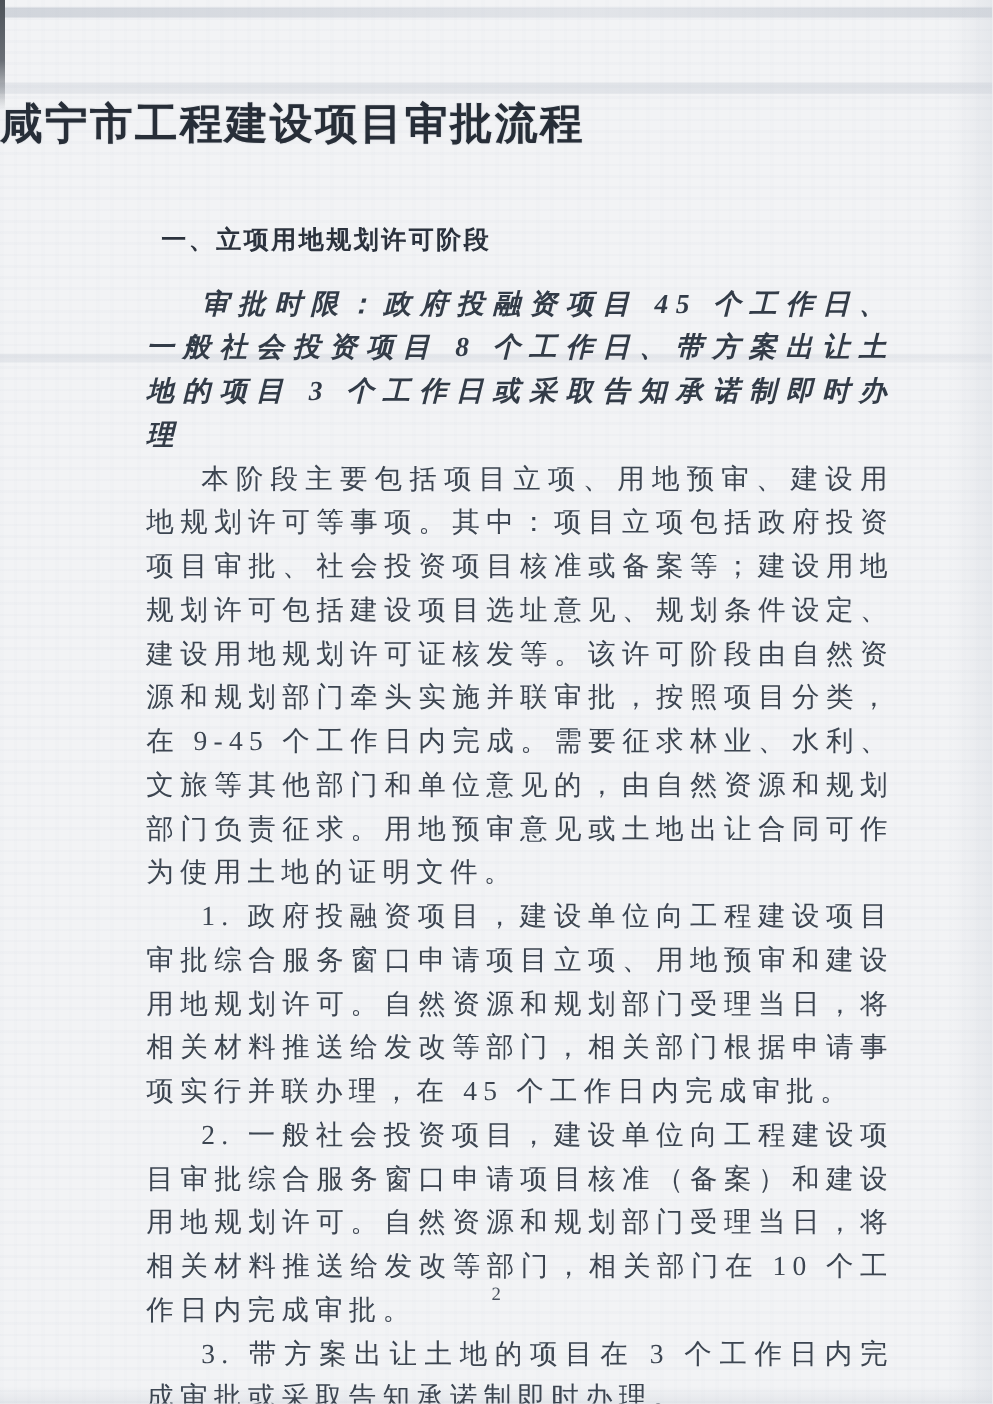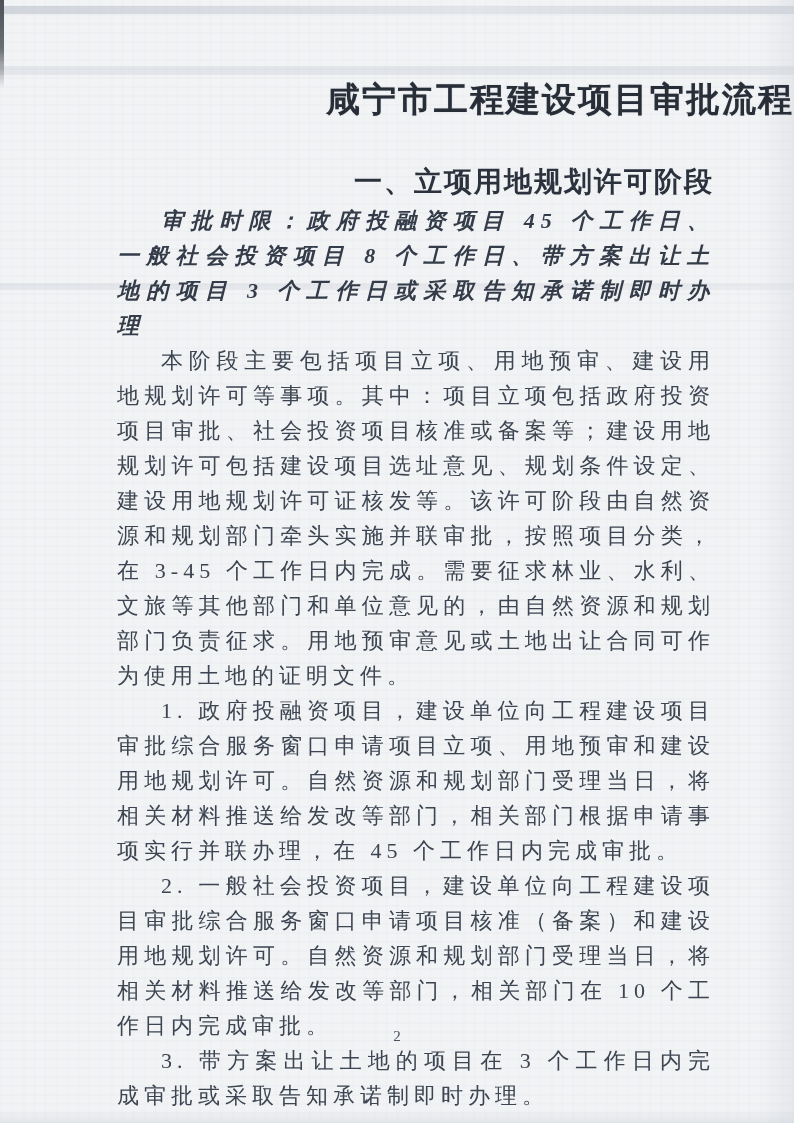--- a/index.html
+++ b/index.html
@@ -53,45 +53,44 @@
     width: 100%; height: 14px;
     background: linear-gradient(180deg, rgba(205,210,218,0) 0%, rgba(200,205,214,0.35) 100%);
     pointer-events: none;
   }
 
   .doc-title {
     position: absolute;
     top: 80px;
     left: 0;
     width: 100%;
-    text-align: right;
+    text-align: left;
     font-size: 34px;
     line-height: 40px;
     font-weight: bold;
     letter-spacing: 2px;
     color: #272e38;
     text-shadow: 0 0 1px rgba(39,46,56,0.35);
   }
 
   .body-block {
     position: absolute;
     left: 117px;
     top: 160px;
     width: 598px;
   }
 
   .section-heading {
     font-family: "Liberation Sans", "DejaVu Sans", sans-serif;
-    font-size: 28px;
+    font-size: 20px;
     line-height: 41px;
     font-weight: bold;
     letter-spacing: 2px;
     color: #2b323d;
-    margin: 1px;
-    text-align: right;
+    margin: 12px;
   }
 
   .time-limit {
     font-size: 22px;
     line-height: 35px;
     font-weight: bold;
     font-style: italic;
     letter-spacing: 6px;
     text-indent: 2em;
     text-align: justify;
@@ -131,21 +130,21 @@
   <div class="right-shade"></div>
   <div class="bottom-shade"></div>
 
   <div class="doc-title">咸宁市工程建设项目审批流程</div>
 
   <div class="body-block">
     <p class="section-heading">一、立项用地规划许可阶段</p>
 
     <p class="time-limit">审批时限：政府投融资项目 45 个工作日、一般社会投资项目 8 个工作日、带方案出让土地的项目 3 个工作日或采取告知承诺制即时办理</p>
 
-    <p class="para">本阶段主要包括项目立项、用地预审、建设用地规划许可等事项。其中：项目立项包括政府投资项目审批、社会投资项目核准或备案等；建设用地规划许可包括建设项目选址意见、规划条件设定、建设用地规划许可证核发等。该许可阶段由自然资源和规划部门牵头实施并联审批，按照项目分类，在 3-45 个工作日内完成。需要征求林业、水利、文旅等其他部门和单位意见的，由自然资源和规划部门负责征求。用地预审意见或土地出让合同可作为使用土地的证明文件。</p>
+    <p class="para">本阶段主要包括项目立项、用地预审、建设用地规划许可等事项。其中：项目立项包括政府投资项目审批、社会投资项目核准或备案等；建设用地规划许可包括建设项目选址意见、规划条件设定、建设用地规划许可证核发等。该许可阶段由自然资源和规划部门牵头实施并联审批，按照项目分类，在 9-45 个工作日内完成。需要征求林业、水利、文旅等其他部门和单位意见的，由自然资源和规划部门负责征求。用地预审意见或土地出让合同可作为使用土地的证明文件。</p>
 
     <p class="para">1. 政府投融资项目，建设单位向工程建设项目审批综合服务窗口申请项目立项、用地预审和建设用地规划许可。自然资源和规划部门受理当日，将相关材料推送给发改等部门，相关部门根据申请事项实行并联办理，在 45 个工作日内完成审批。</p>
 
     <p class="para">2. 一般社会投资项目，建设单位向工程建设项目审批综合服务窗口申请项目核准（备案）和建设用地规划许可。自然资源和规划部门受理当日，将相关材料推送给发改等部门，相关部门在 10 个工作日内完成审批。</p>
 
     <p class="para">3. 带方案出让土地的项目在 3 个工作日内完成审批或采取告知承诺制即时办理。</p>
   </div>
 
   <div class="page-number">2</div>
 

